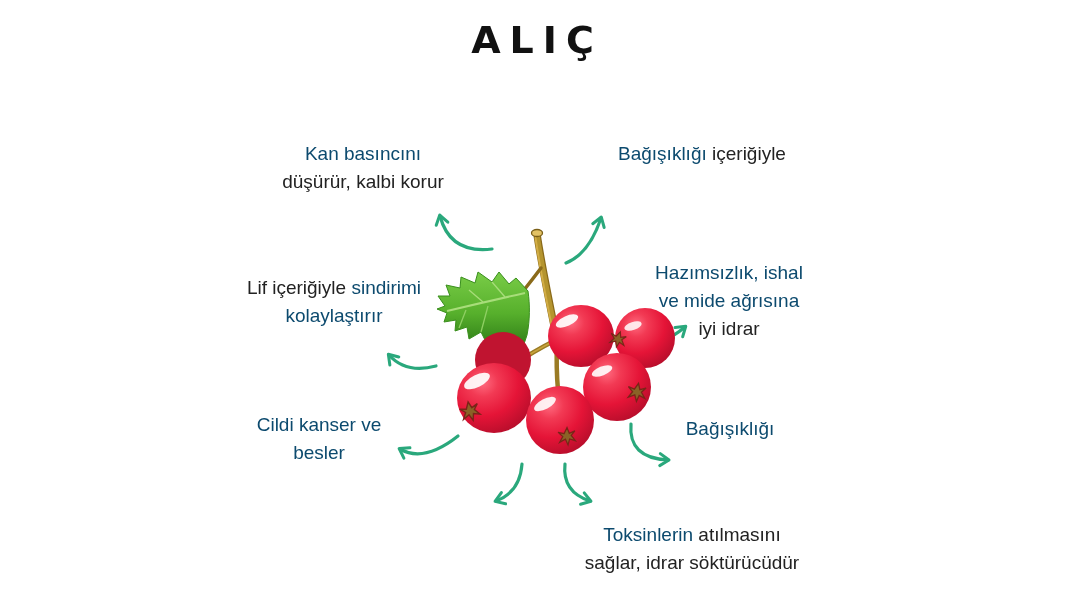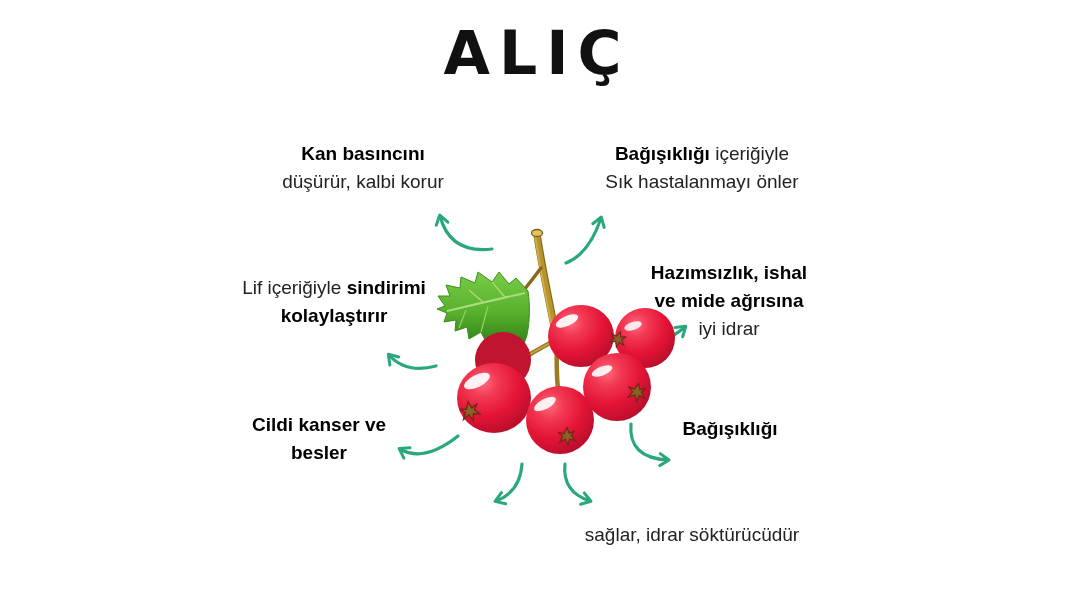--- a/index.html
+++ b/index.html
@@ -10,35 +10,35 @@
     overflow:hidden;
     font-family:"Liberation Sans", sans-serif;
     color:#1e1e1e;
   }
   .title{
     position:absolute;
     left:537px;top:18px;
     transform:translateX(-50%);
     font-family:"DejaVu Sans", sans-serif;
     font-weight:bold;
-    font-size:60px;
+    font-size:38px;
     letter-spacing:9px;
     color:#111;
     white-space:nowrap;
   }
   .benefit{
     position:absolute;
     transform:translateX(-50%);
     width:290px;
     text-align:center;
     font-size:19px;
     line-height:28px;
     color:#222;
   }
-  .benefit .b{font-weight:bold;color:#000000;}
+  .benefit .b{font-weight:normal;color:#0c4a6e;}
   svg{position:absolute;left:0;top:0;}
 </style>
 </head>
 <body>
 
 <div id="stage">
 
   <div class="title">ALIÇ</div>
 
   <svg width="1068" height="601" viewBox="0 0 1068 601" aria-hidden="true">
@@ -127,21 +127,20 @@
     </g>
   </svg>
 
   <div class="benefit" style="left:363px;top:140px">
     <div><span class="b">Kan basıncını</span></div>
     <div><span>düşürür, kalbi korur</span></div>
   </div>
 
   <div class="benefit" style="left:702px;top:140px">
     <div><span class="b">Bağışıklığı</span><span> içeriğiyle</span></div>
-    <div><span>Sık hastalanmayı önler</span></div>
   </div>
 
   <div class="benefit" style="left:334px;top:274px">
     <div><span>Lif içeriğiyle </span><span class="b">sindirimi</span></div>
     <div><span class="b">kolaylaştırır</span></div>
   </div>
 
   <div class="benefit" style="left:729px;top:259px">
     <div><span class="b">Hazımsızlık, ishal</span></div>
     <div><span class="b">ve mide ağrısına</span></div>
@@ -152,16 +151,17 @@
     <div><span class="b">Cildi kanser ve</span></div>
     <div><span class="b">besler</span></div>
   </div>
 
   <div class="benefit" style="left:730px;top:415px">
     <div><span class="b">Bağışıklığı</span></div>
   </div>
 
 
   <div class="benefit" style="left:692px;top:521px">
+    <div><span class="b">Toksinlerin</span><span> atılmasını</span></div>
     <div><span>sağlar, idrar söktürücüdür</span></div>
   </div>
 
 </div>
 
 </body></html>

